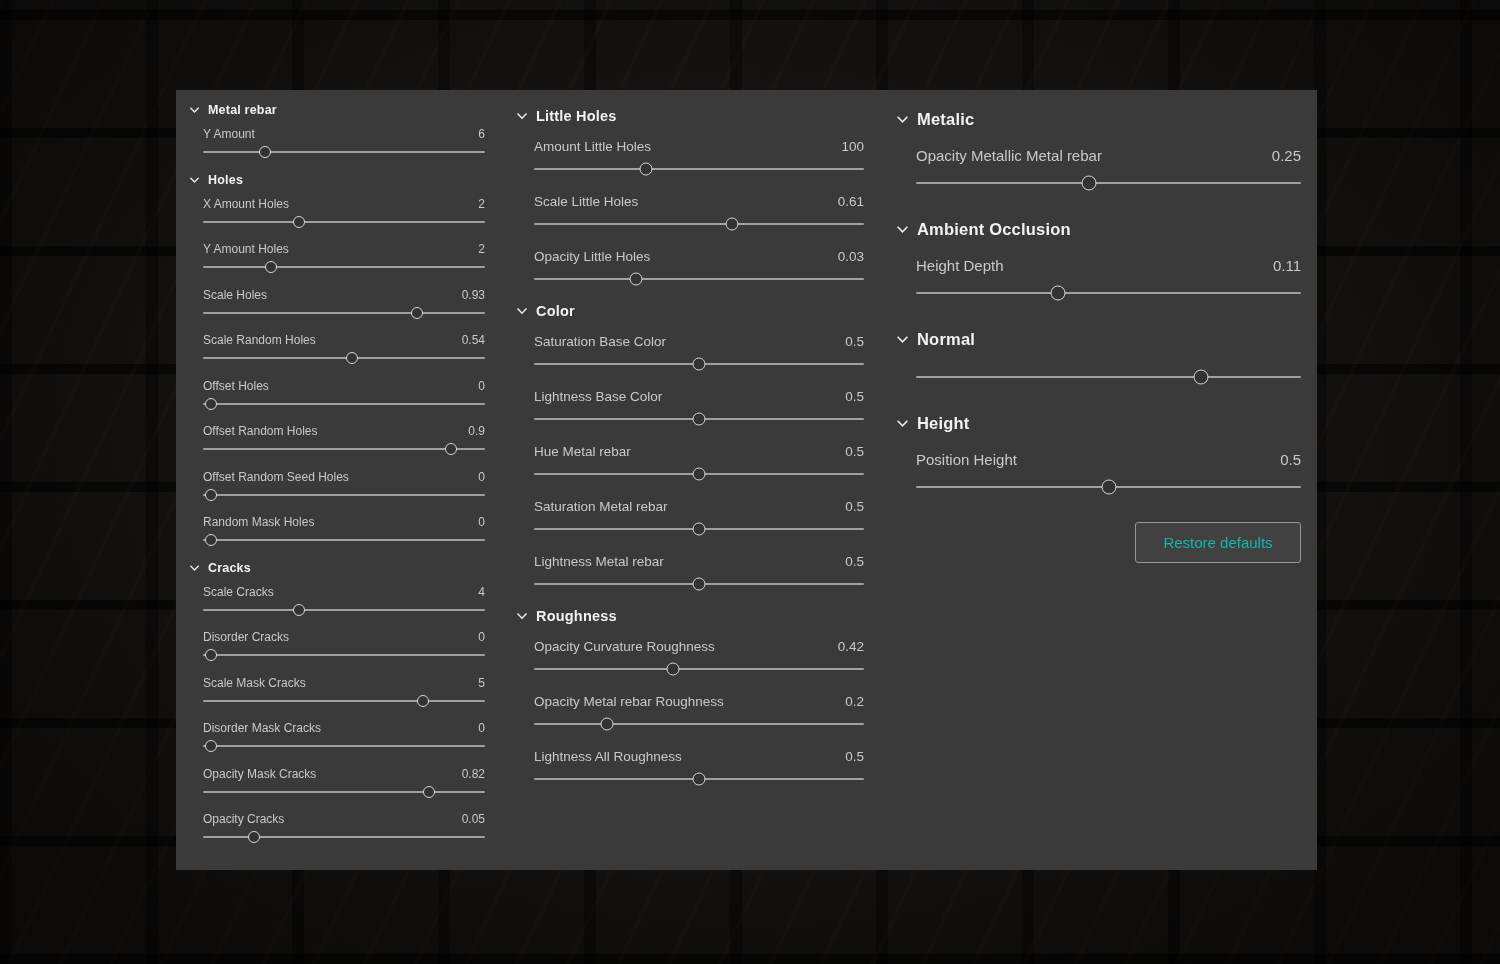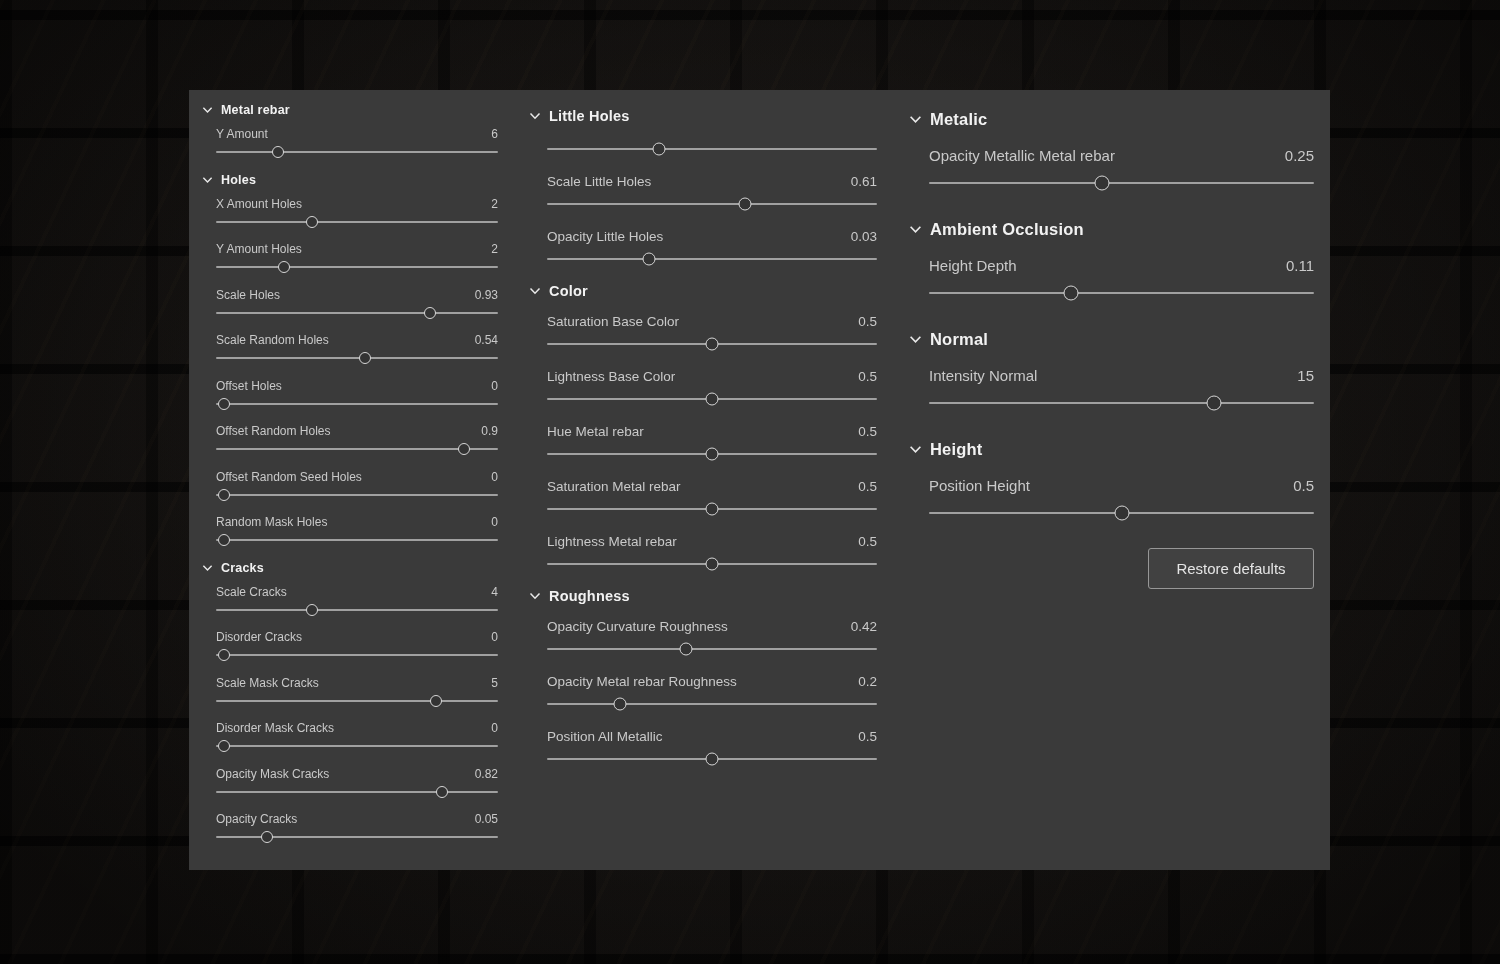--- a/index.html
+++ b/index.html
@@ -14,21 +14,21 @@
       repeating-linear-gradient(115deg, rgba(128,100,62,0.05) 0 4px, transparent 4px 46px),
       repeating-linear-gradient(0deg, rgba(0,0,0,0.55) 0 10px, rgba(46,40,34,0.16) 10px 118px),
       repeating-linear-gradient(90deg, rgba(0,0,0,0.50) 0 12px, rgba(50,44,36,0.12) 12px 146px),
       var(--backdrop,#131110);
   }
   .backdrop:after{
     content:"";position:absolute;inset:0;
     background:radial-gradient(ellipse at 50% 45%, rgba(255,255,255,0.02), rgba(0,0,0,0.55) 88%);
   }
   .panel{
-    position:absolute;left:189px;top:90px;width:1141px;height:780px;
+    position:absolute;left:176px;top:90px;width:1141px;height:780px;
     background:var(--panel_bg,#3a3a3a);
     box-sizing:border-box;padding:12px 15px 12px 13px;
     display:flex;align-items:flex-start;
   }
   .col{box-sizing:border-box;}
   .col-0{width:296px;font-size:12px;}
   .col-1{width:348px;font-size:13.5px;margin-left:31px;text-align:center;}
   .col-2{width:405px;font-size:15px;margin-left:32px;}
 
   .sec-head{display:flex;align-items:center;gap:8px;margin-top:8px;cursor:pointer;}
@@ -75,21 +75,21 @@
   .dropdown-row{display:flex;align-items:center;height:32px;margin:0 0 20px 20px;}
   .dropdown-box{
     margin-left:auto;width:257px;height:31px;box-sizing:border-box;
     border:1px solid var(--control_border,#979797);border-radius:2px;
     display:flex;align-items:center;justify-content:center;
     color:#eaeaea;font-size:15px;cursor:pointer;background:rgba(0,0,0,0.04);
   }
   .footer-btn{
     display:block;margin-left:auto;width:166px;height:41px;box-sizing:border-box;
     border:1px solid var(--control_border,#979797);border-radius:3px;
-    background:var(--button_bg,#414141);color:#e5e5e5;font-size:15px;
+    background:var(--button_bg,#414141);color:#14b8a6;font-size:15px;
     font-family:inherit;cursor:pointer;
   }
 </style>
 </head>
 <body>
 
 <div class="backdrop"></div>
 
 <div class="panel">
   <div class="col col-0">
@@ -263,20 +263,24 @@
       </div>
     </div>
   <div class="col col-1">
       <div class="sec-head">
         <svg class="chev" viewBox="0 0 12 8">
           <polyline points="1.5,1.5 6,6.2 10.5,1.5" fill="none" stroke="#e9e9e9" stroke-width="1.5"></polyline>
         </svg>
         <span class="sec-title">Little Holes</span>
       </div>
       <div class="param">
+        <div class="label-row">
+          <span class="p-label">Amount Little Holes</span>
+          <span class="p-value">100</span>
+        </div>
         <div class="slider-row">
           <div class="track"></div>
           <div class="thumb" style="left:34%"></div>
         </div>
       </div>
       <div class="param">
         <div class="label-row">
           <span class="p-label">Scale Little Holes</span>
           <span class="p-value">0.61</span>
         </div>
@@ -372,21 +376,21 @@
           <span class="p-label">Opacity Metal rebar Roughness</span>
           <span class="p-value">0.2</span>
         </div>
         <div class="slider-row">
           <div class="track"></div>
           <div class="thumb" style="left:22%"></div>
         </div>
       </div>
       <div class="param">
         <div class="label-row">
-          <span class="p-label">Position All Metallic</span>
+          <span class="p-label">Lightness All Roughness</span>
           <span class="p-value">0.5</span>
         </div>
         <div class="slider-row">
           <div class="track"></div>
           <div class="thumb" style="left:50%"></div>
         </div>
       </div>
     </div>
   <div class="col col-2">
       <div class="sec-head">
@@ -421,24 +425,20 @@
           <div class="thumb" style="left:37%"></div>
         </div>
       </div>
       <div class="sec-head">
         <svg class="chev" viewBox="0 0 12 8">
           <polyline points="1.5,1.5 6,6.2 10.5,1.5" fill="none" stroke="#e9e9e9" stroke-width="1.5"></polyline>
         </svg>
         <span class="sec-title">Normal</span>
       </div>
       <div class="param">
-        <div class="label-row">
-          <span class="p-label">Intensity Normal</span>
-          <span class="p-value">15</span>
-        </div>
         <div class="slider-row">
           <div class="track"></div>
           <div class="thumb" style="left:74%"></div>
         </div>
       </div>
       <div class="sec-head">
         <svg class="chev" viewBox="0 0 12 8">
           <polyline points="1.5,1.5 6,6.2 10.5,1.5" fill="none" stroke="#e9e9e9" stroke-width="1.5"></polyline>
         </svg>
         <span class="sec-title">Height</span>

